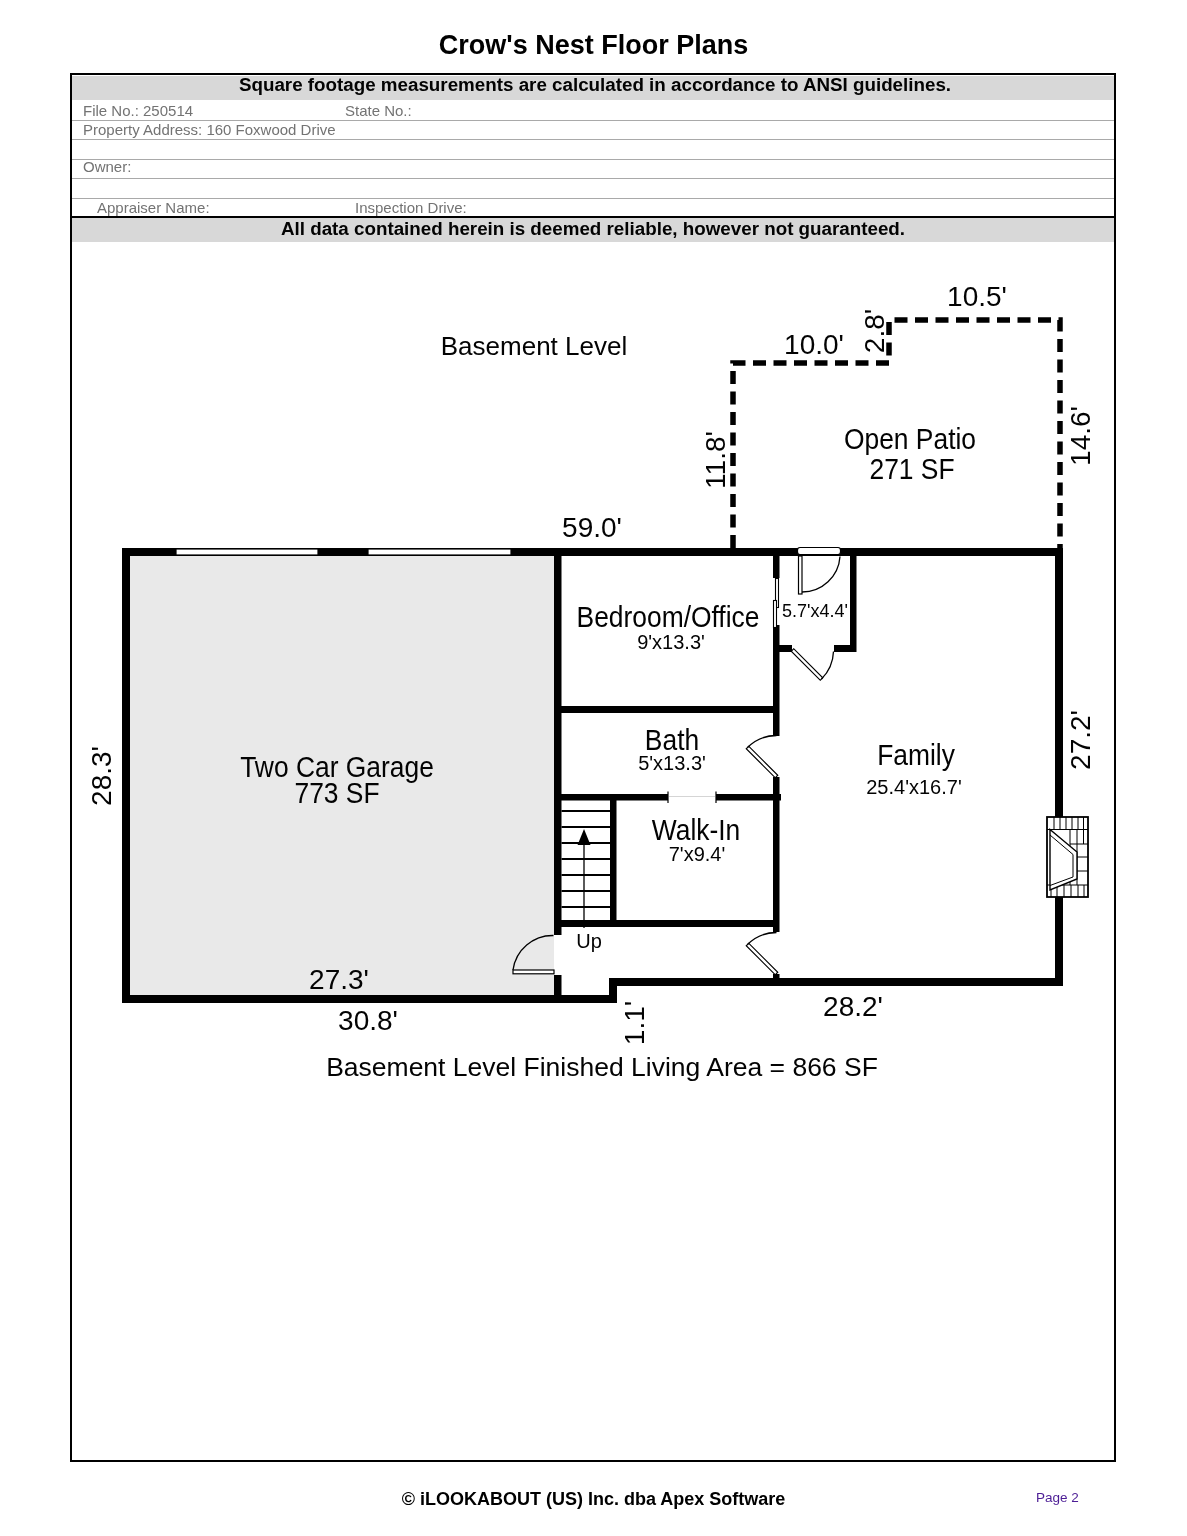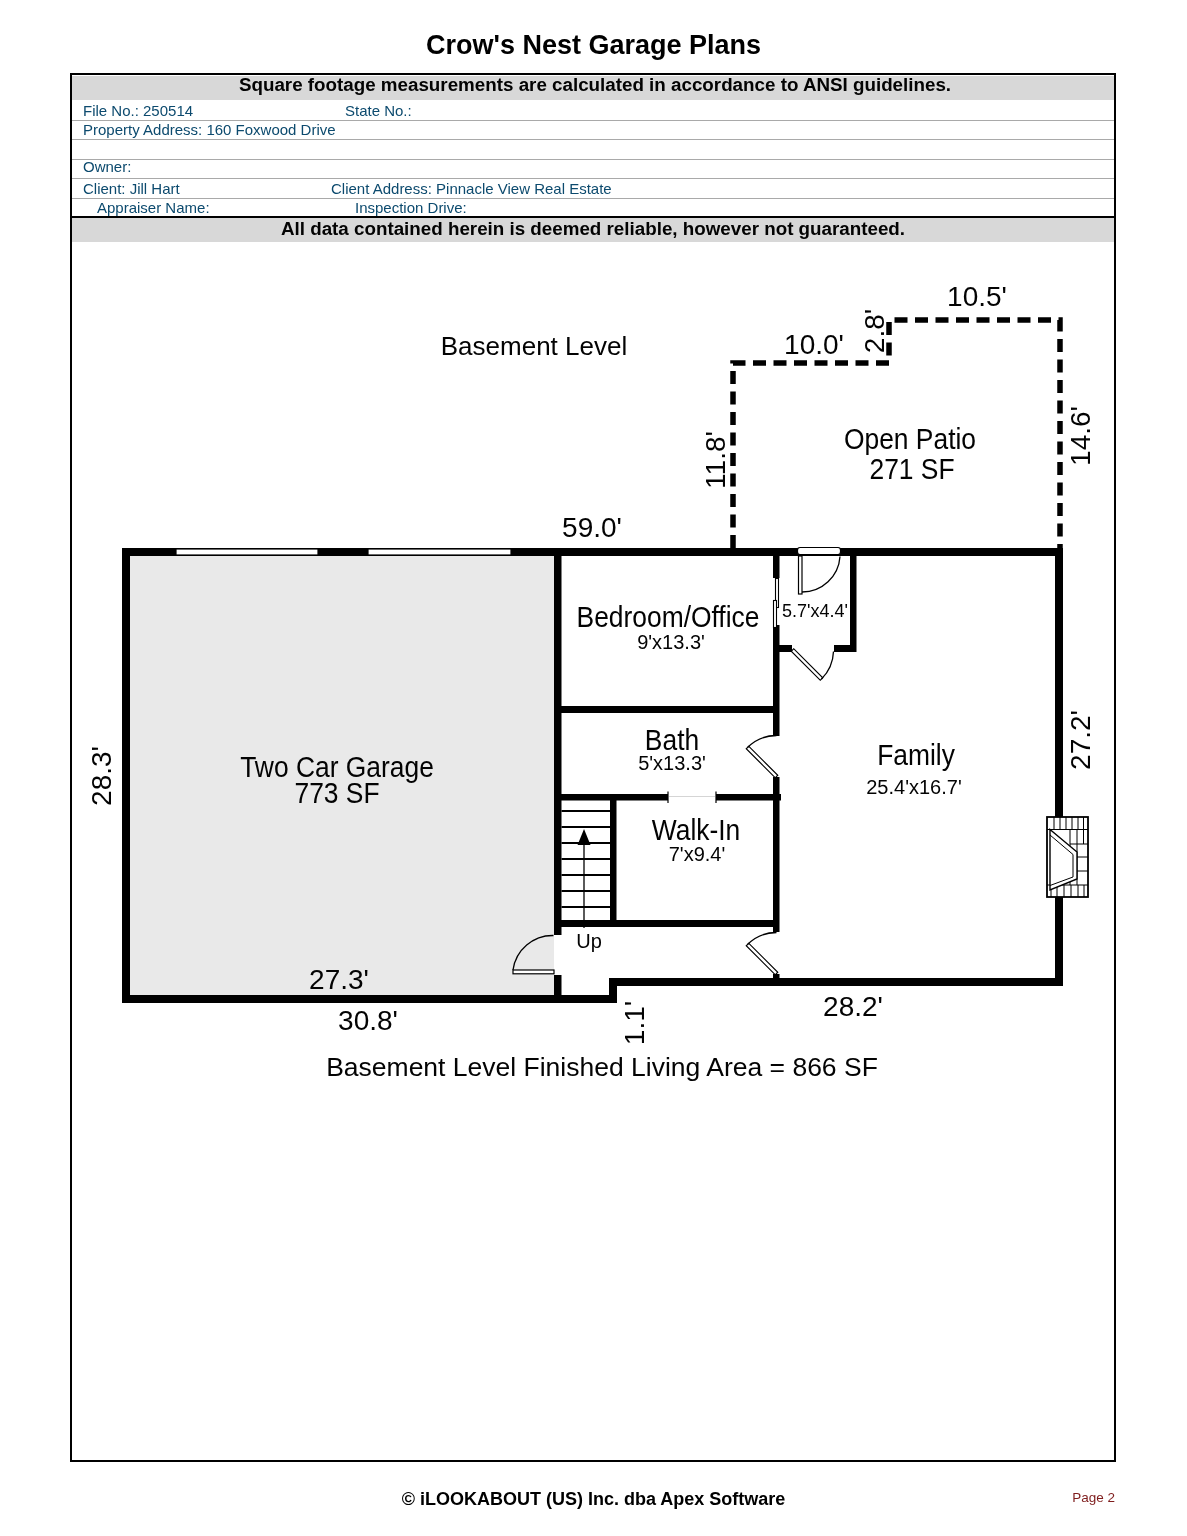--- a/index.html
+++ b/index.html
@@ -2,54 +2,50 @@
 <html><head>
 <meta charset="utf-8">
 <style>
   html,body{margin:0;padding:0;}
   body{width:1187px;height:1536px;background:#fff;font-family:"Liberation Sans",sans-serif;position:relative;overflow:hidden;}
   .abs{position:absolute;}
   #title{left:0;width:1187px;top:30px;text-align:center;font-weight:bold;font-size:27px;color:#000;}
   #tbox{left:70px;top:73px;width:1042px;height:142px;border:2px solid #000;}
   .grayrow{background:#d8d8d8;font-weight:bold;font-size:18.5px;text-align:center;color:#000;}
   #hdr{left:0;top:1px;width:100%;height:24px;line-height:24px;}
-  .row{left:0;width:100%;height:19.5px;font-size:15px;color:#0c4a6e;}
+  .row{left:0;width:100%;height:19.5px;font-size:15px;color:#737373;}
   .row span{position:absolute;top:50%;transform:translateY(-50%);white-space:nowrap;}
   .sep{left:0;width:100%;height:0;border-top:1px solid #a9a9a9;}
   #bbox{left:70px;top:216px;width:1042px;height:1242px;border:2px solid #000;}
   #bar2{left:0;top:0;width:100%;height:24px;line-height:24px;}
   #footL{left:0;width:1187px;top:1489px;text-align:center;font-size:18px;font-weight:bold;color:#000;}
-  #footR{left:1000px;width:115px;top:1490px;text-align:right;font-size:13.5px;color:#7f1d1d;}
+  #footR{left:1000px;width:115px;top:1490px;text-align:center;font-size:13.5px;color:#4c1d95;}
   svg{position:absolute;left:0;top:0;}
   svg text{font-family:"Liberation Sans",sans-serif;fill:#000;fill-opacity:0.99;}
 </style>
 </head>
 <body>
-<div id="title" class="abs">Crow's Nest Garage Plans</div>
+<div id="title" class="abs">Crow's Nest Floor Plans</div>
 
 <div id="tbox" class="abs">
   <div id="hdr" class="abs grayrow"></div>
   <div class="abs row" style="top:25px;">
       <span style="left:11px;">File No.: 250514</span>
       <span style="left:273px;">State No.:</span>
     </div>
   <div class="abs sep" style="top:44.5px;"></div>
   <div class="abs row" style="top:44.5px;">
       <span style="left:11px;">Property Address: 160 Foxwood Drive</span>
     </div>
   <div class="abs sep" style="top:64px;"></div>
   <div class="abs sep" style="top:83.5px;"></div>
   <div class="abs row" style="top:81px;padding-left:36px;">
       <span style="left:11px;">Owner:</span>
     </div>
   <div class="abs sep" style="top:103px;"></div>
-  <div class="abs row" style="top:103px;">
-      <span style="left:11px;">Client: Jill Hart</span>
-      <span style="left:259px;">Client Address: Pinnacle View Real Estate</span>
-    </div>
   <div class="abs sep" style="top:122.5px;"></div>
   <div class="abs row" style="top:122.5px;margin-left:14px;">
       <span style="left:11px;">Appraiser Name:</span>
       <span style="left:269px;">Inspection Drive:</span>
     </div>
 </div>
 
 <div id="bbox" class="abs">
   <div id="bar2" class="abs grayrow"></div>
 </div>

